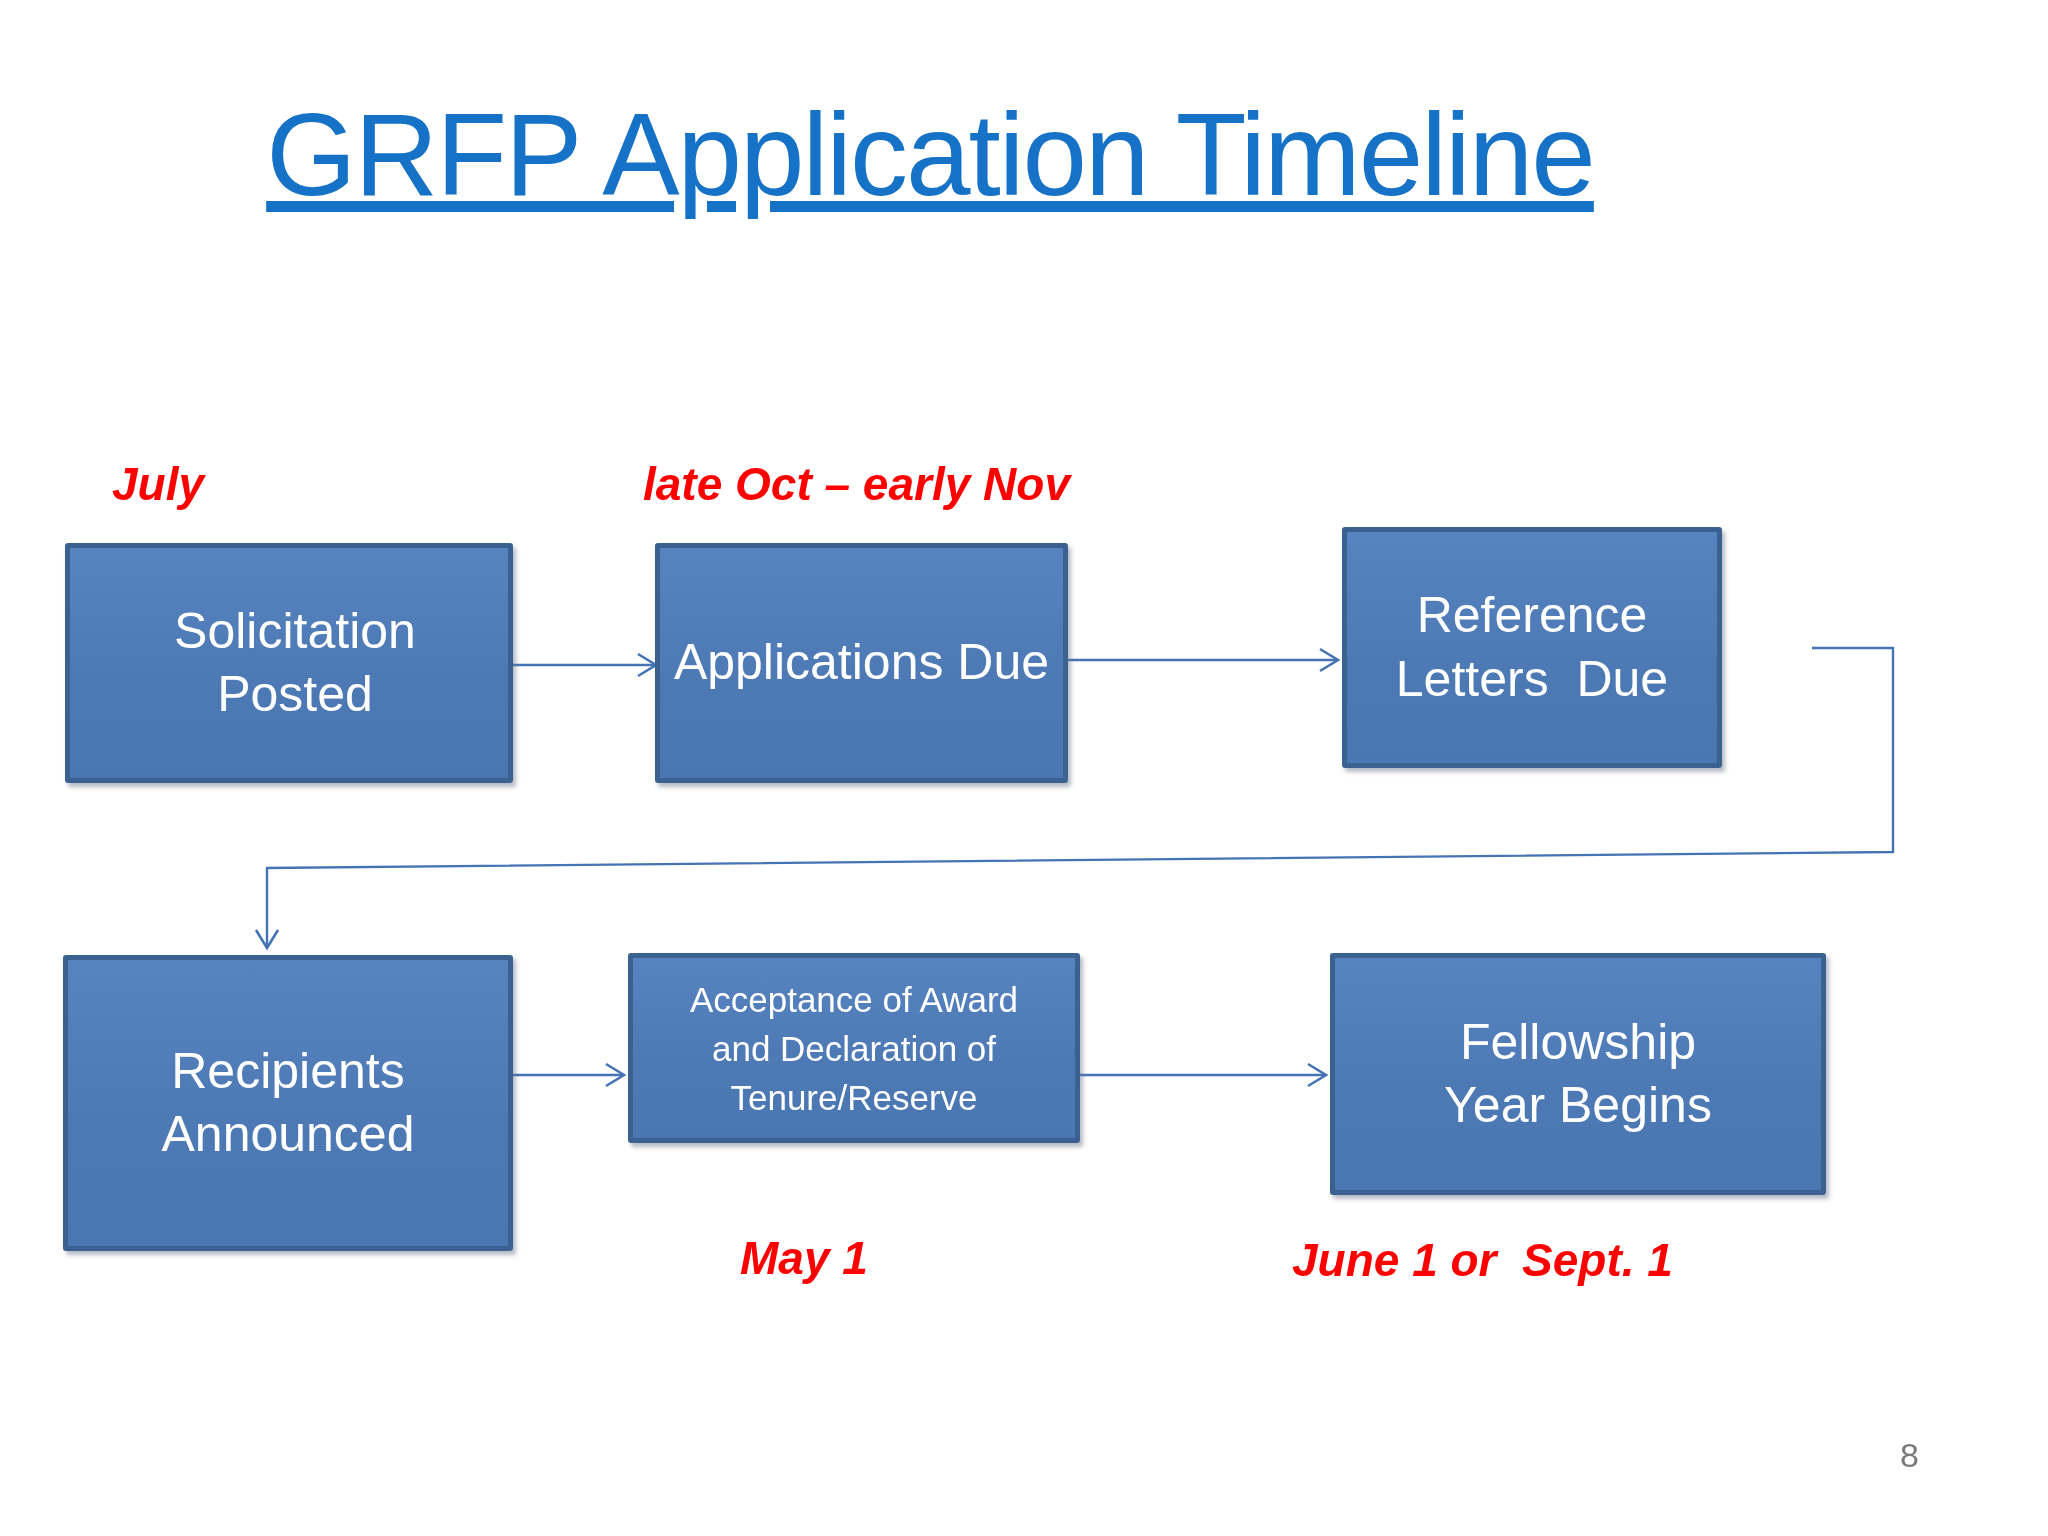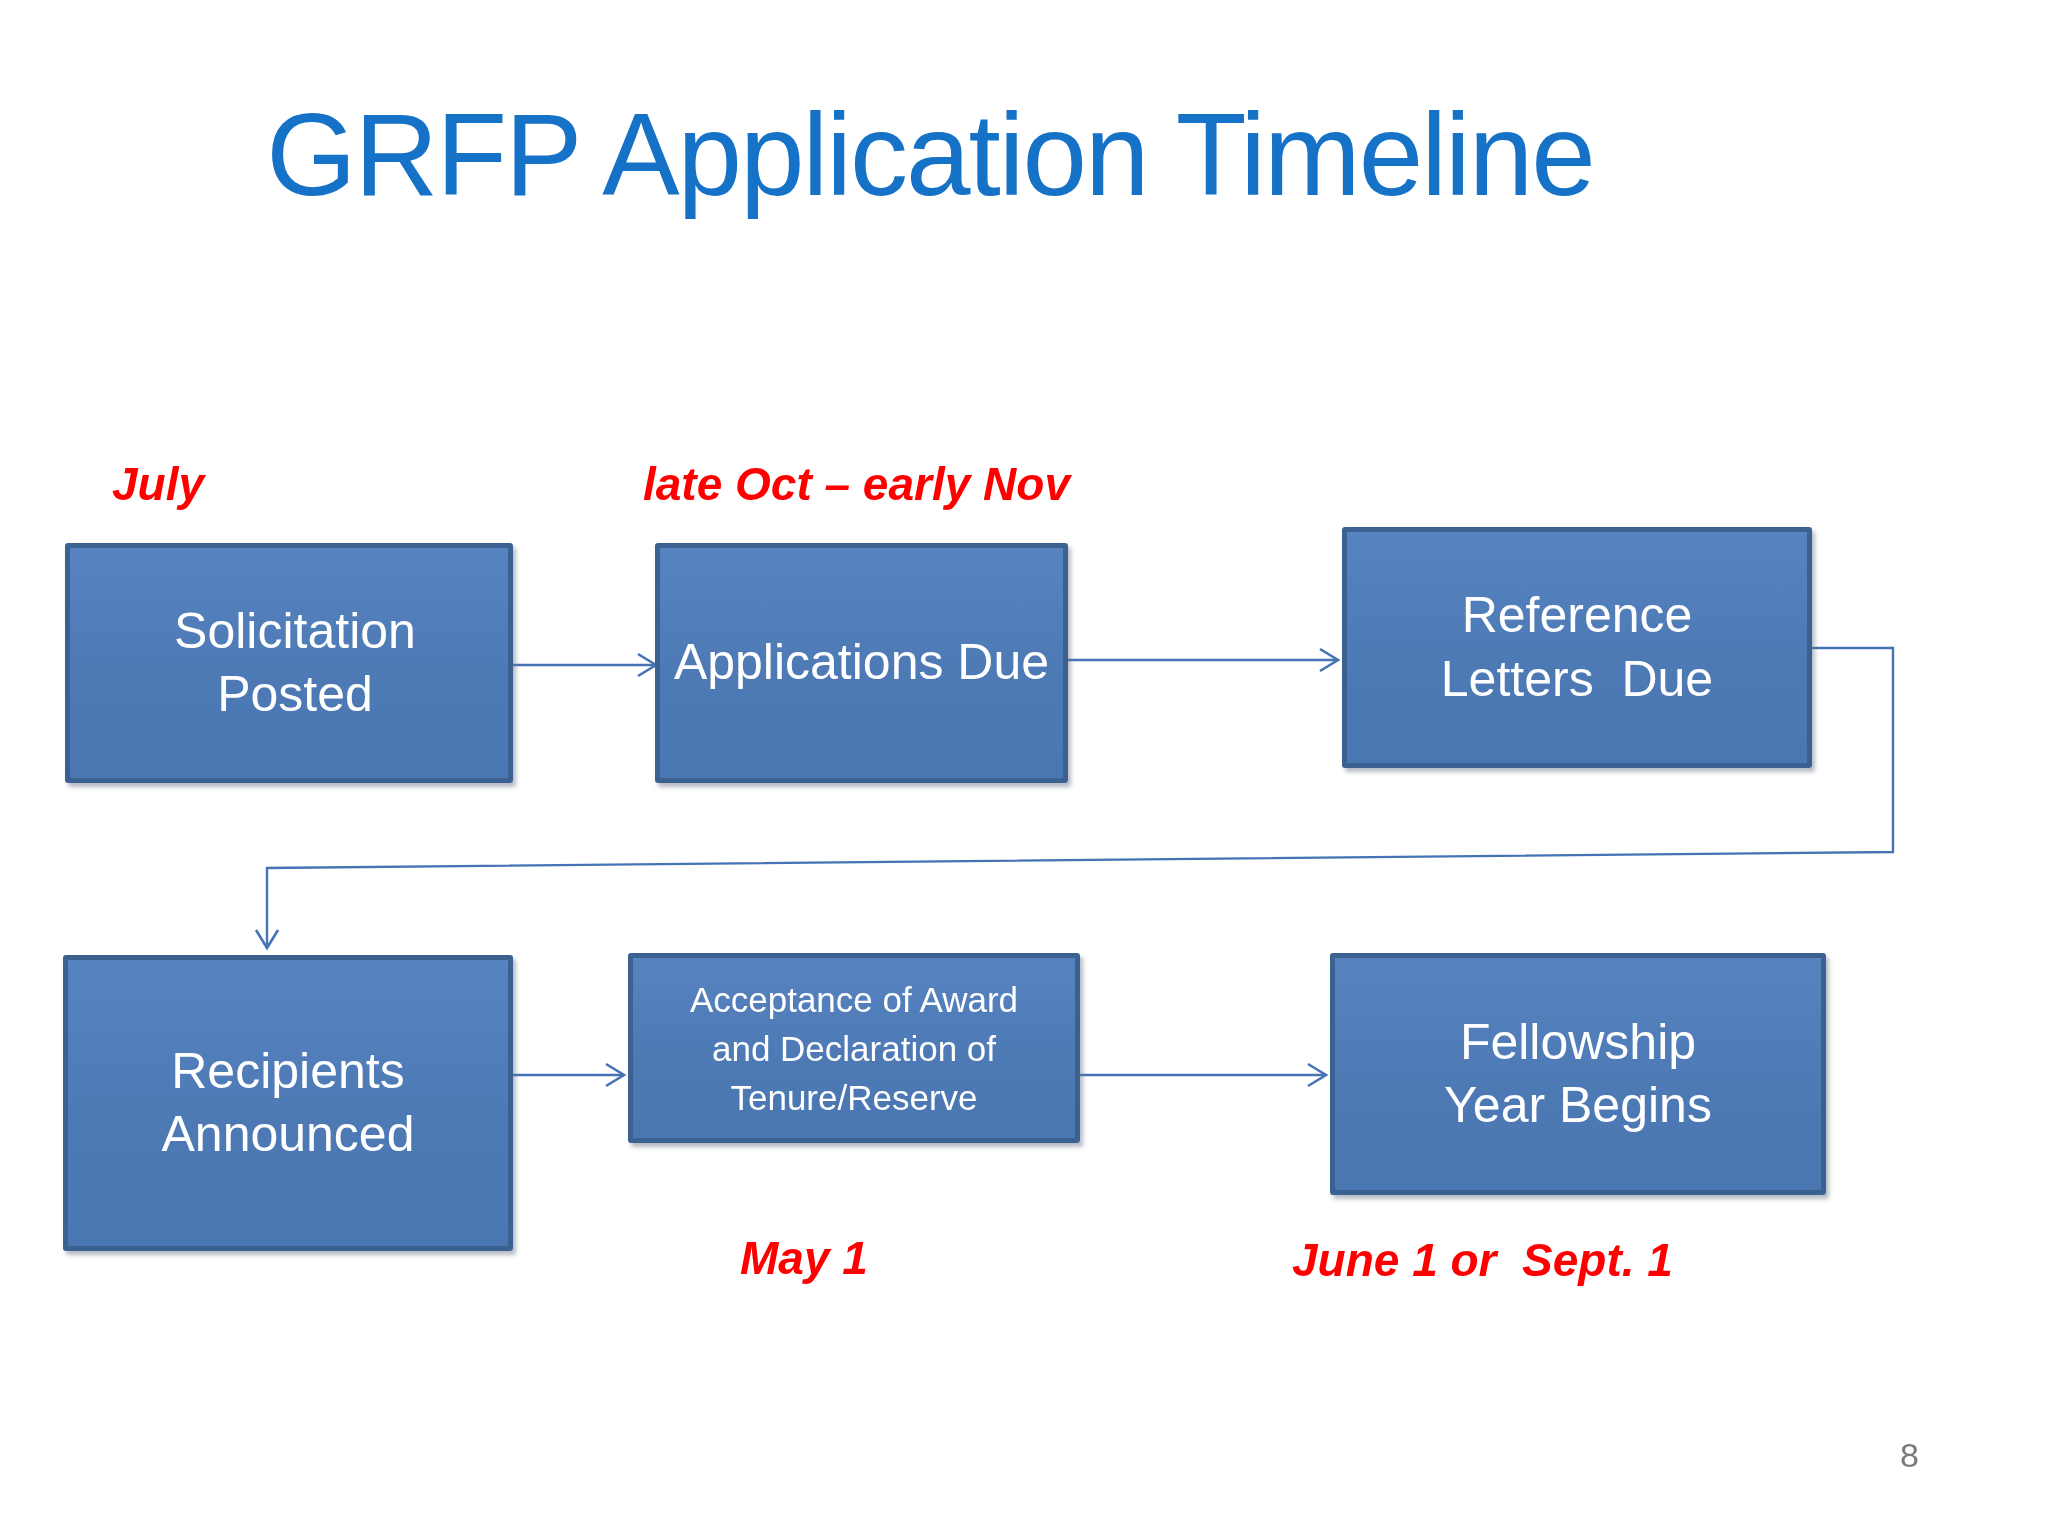--- a/index.html
+++ b/index.html
@@ -3,21 +3,21 @@
 <meta charset="utf-8">
 <style>
   html,body { margin:0; padding:0; background:#ffffff; }
   .slide {
     position:relative; width:2048px; height:1536px; overflow:hidden;
     background:#ffffff; font-family:"Liberation Sans", sans-serif;
   }
   .slide-title {
     position:absolute; left:150px; top:88px; width:1560px;
     text-align:center; font-size:116px; font-weight:400;
-    color:#1572c6; letter-spacing:-2px; white-space:nowrap;
+    color:#1572c6; letter-spacing:-2px; white-space:nowrap;text-decoration:underline;
   }
   .flow-box {
     position:absolute; box-sizing:border-box;
     background:linear-gradient(180deg,#5783c0 0%, #4d79b5 55%, #4a76b2 100%);
     border:5px solid #3a618f; border-radius:3px;
     box-shadow:3px 4px 4px rgba(110,120,140,0.5);
     display:flex; align-items:center; justify-content:center;
     color:#ffffff; text-align:center;
   }
   .flow-box-label {
@@ -28,21 +28,21 @@
     position:absolute; color:#ff0000; font-size:46px;
     font-style:italic; font-weight:700; white-space:pre-wrap; line-height:1.15;
   }
   .page-number {
     position:absolute; left:1900px; top:1436px;
     font-size:34px; color:#7a7a7a;
   }
   
   .b0 { left:65px;   top:543px; width:448px; height:240px;padding-left:12px; }
   .b1 { left:655px;  top:543px; width:413px; height:240px;text-align:center; }
-  .b2 { left:1342px; top:527px; width:470px; height:241px; }
+  .b2 { left:1342px; top:527px; width:380px; height:241px; }
   .b3 { left:63px;   top:955px; width:450px; height:296px; }
   .b4 { left:628px;  top:953px; width:452px; height:190px; }
   .b5 { left:1330px; top:953px; width:496px; height:242px; }
   
   .d0 { left:112px;  top:458px; }
   .d1 { left:643px;  top:458px; }
   .d2 { left:1370px; top:446px; }
   .d3 { left:66px;   top:1228px; }
   .d4 { left:740px;  top:1232px; }
   .d5 { left:1292px; top:1234px; }

